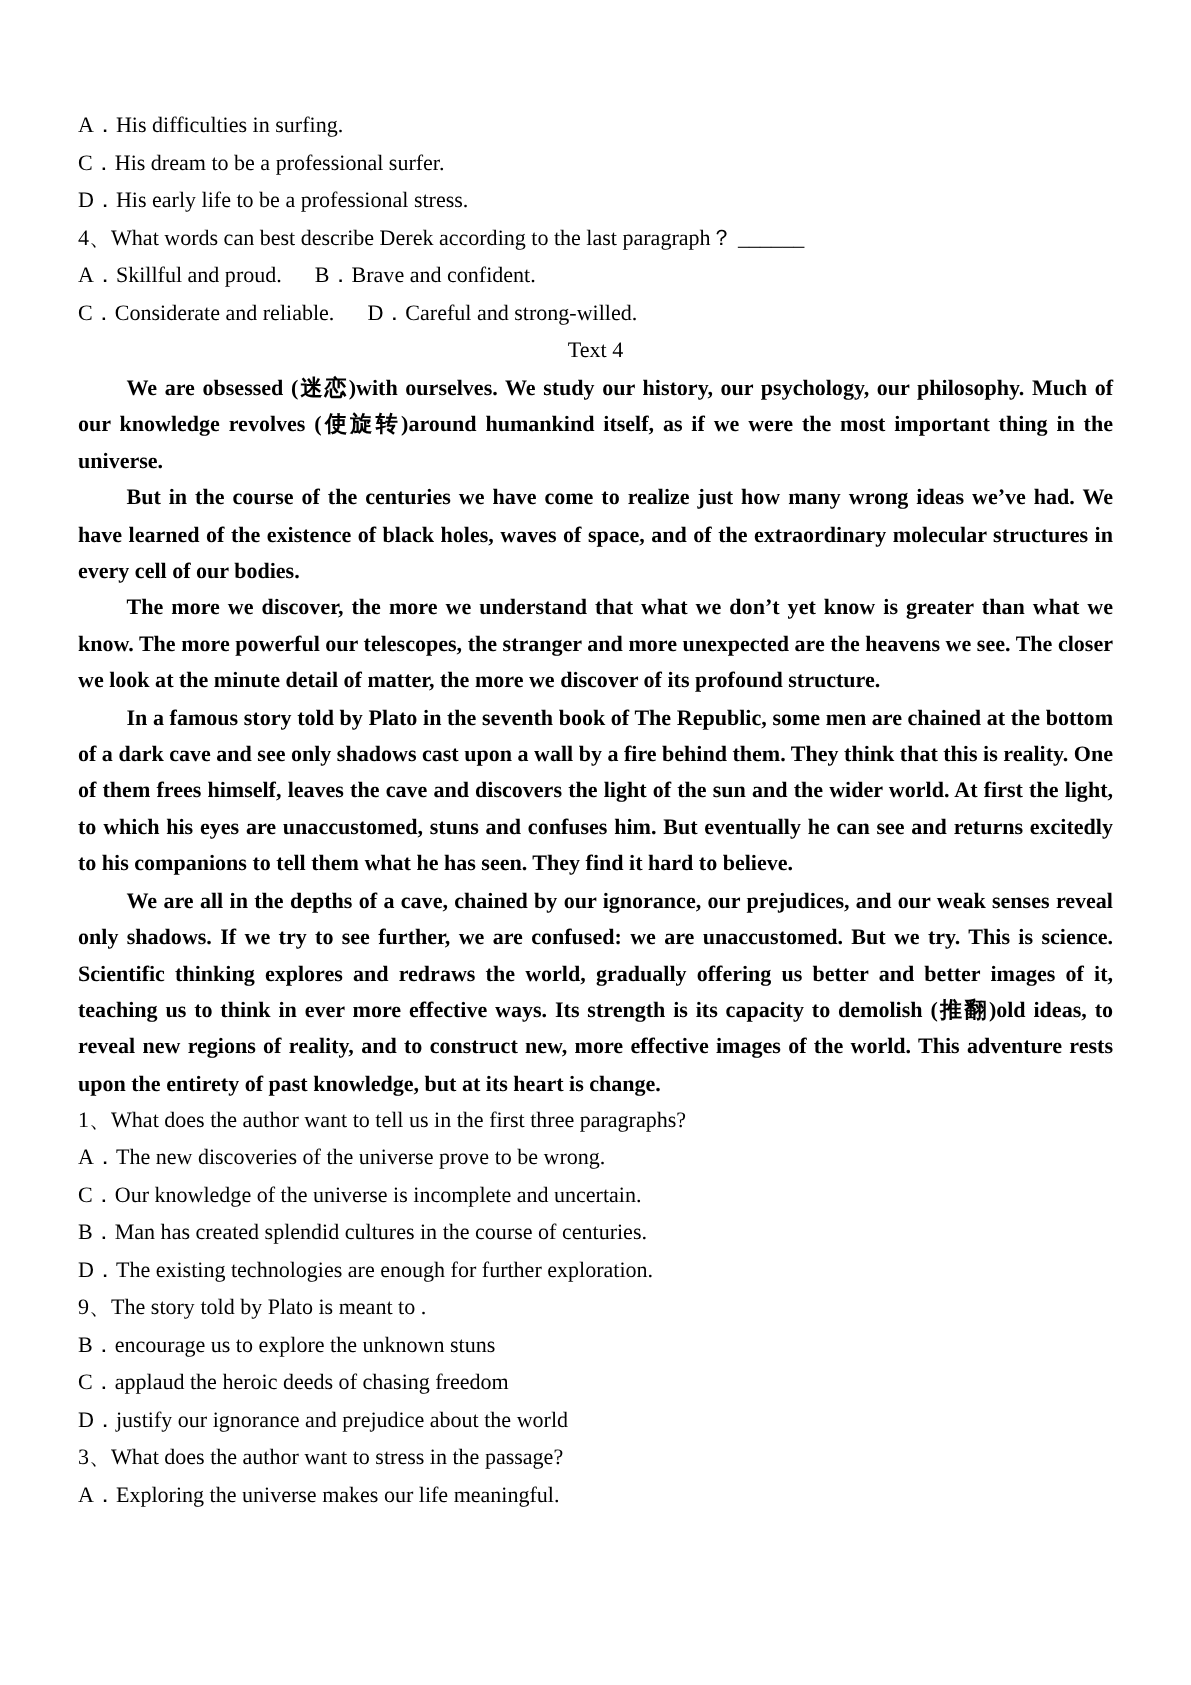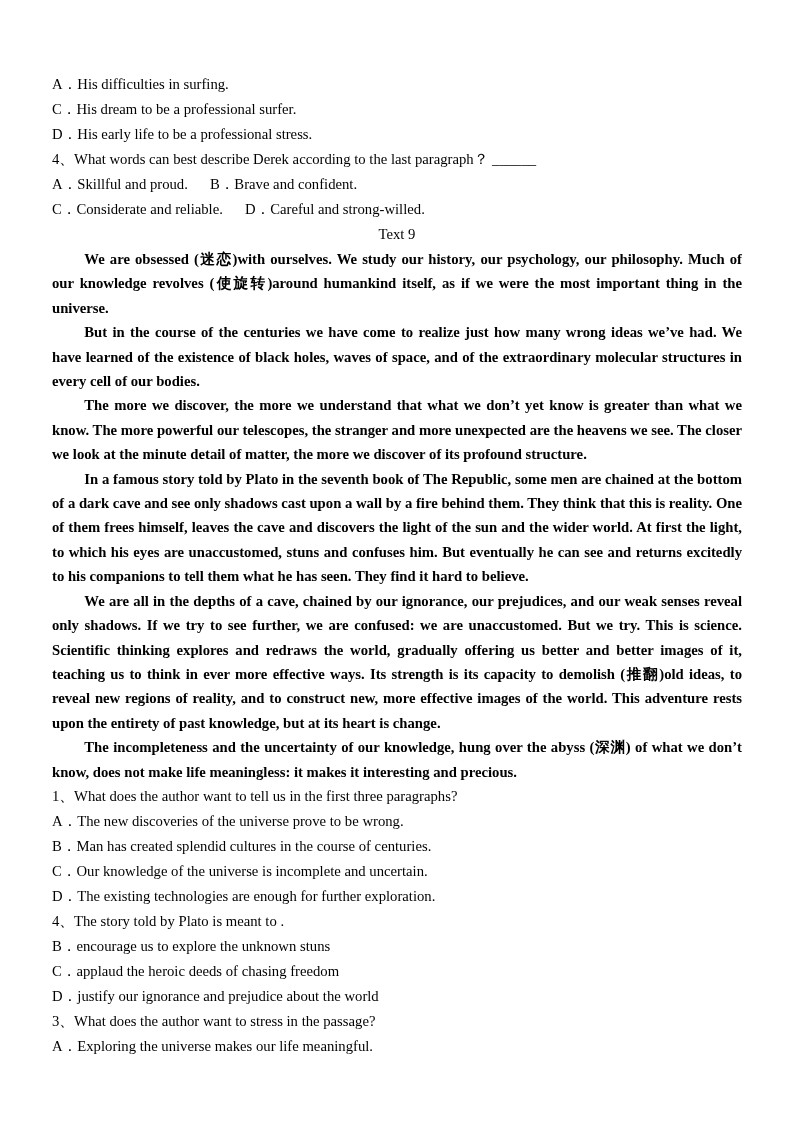--- a/index.html
+++ b/index.html
@@ -40,32 +40,31 @@
 <body>
 
 <div class="page">
   <div class="doc-body" id="doc-body">
       <div class="line">A．His difficulties in surfing.</div>
       <div class="line">C．His dream to be a professional surfer.</div>
       <div class="line">D．His early life to be a professional stress.</div>
       <div class="line">4、What words can best describe Derek according to the last paragraph？ ______</div>
       <div class="line">A．Skillful and proud.      B．Brave and confident.</div>
       <div class="line">C．Considerate and reliable.      D．Careful and strong-willed.</div>
-      <div class="title">Text 9</div>
+      <div class="title">Text 4</div>
       <div class="para">We are obsessed (迷恋)with ourselves. We study our history, our psychology, our philosophy. Much of our knowledge revolves (使旋转)around humankind itself, as if we were the most important thing in the universe.</div>
       <div class="para">But in the course of the centuries we have come to realize just how many wrong ideas we’ve had. We have learned of the existence of black holes, waves of space, and of the extraordinary molecular structures in every cell of our bodies.</div>
       <div class="para">The more we discover, the more we understand that what we don’t yet know is greater than what we know. The more powerful our telescopes, the stranger and more unexpected are the heavens we see. The closer we look at the minute detail of matter, the more we discover of its profound structure.</div>
       <div class="para">In a famous story told by Plato in the seventh book of The Republic, some men are chained at the bottom of a dark cave and see only shadows cast upon a wall by a fire behind them. They think that this is reality. One of them frees himself, leaves the cave and discovers the light of the sun and the wider world. At first the light, to which his eyes are unaccustomed, stuns and confuses him. But eventually he can see and returns excitedly to his companions to tell them what he has seen. They find it hard to believe.</div>
       <div class="para">We are all in the depths of a cave, chained by our ignorance, our prejudices, and our weak senses reveal only shadows. If we try to see further, we are confused: we are unaccustomed. But we try. This is science. Scientific thinking explores and redraws the world, gradually offering us better and better images of it, teaching us to think in ever more effective ways. Its strength is its capacity to demolish (推翻)old ideas, to reveal new regions of reality, and to construct new, more effective images of the world. This adventure rests upon the entirety of past knowledge, but at its heart is change.</div>
-      <div class="para">The incompleteness and the uncertainty of our knowledge, hung over the abyss (深渊) of what we don’t know, does not make life meaningless: it makes it interesting and precious.</div>
       <div class="line">1、What does the author want to tell us in the first three paragraphs?</div>
       <div class="line">A．The new discoveries of the universe prove to be wrong.</div>
+      <div class="line">C．Our knowledge of the universe is incomplete and uncertain.</div>
       <div class="line">B．Man has created splendid cultures in the course of centuries.</div>
-      <div class="line">C．Our knowledge of the universe is incomplete and uncertain.</div>
       <div class="line">D．The existing technologies are enough for further exploration.</div>
-      <div class="line">4、The story told by Plato is meant to .</div>
+      <div class="line">9、The story told by Plato is meant to .</div>
       <div class="line">B．encourage us to explore the unknown stuns</div>
       <div class="line">C．applaud the heroic deeds of chasing freedom</div>
       <div class="line">D．justify our ignorance and prejudice about the world</div>
       <div class="line">3、What does the author want to stress in the passage?</div>
       <div class="line">A．Exploring the universe makes our life meaningful.</div>
     </div>
 </div>
 
 </body></html>

